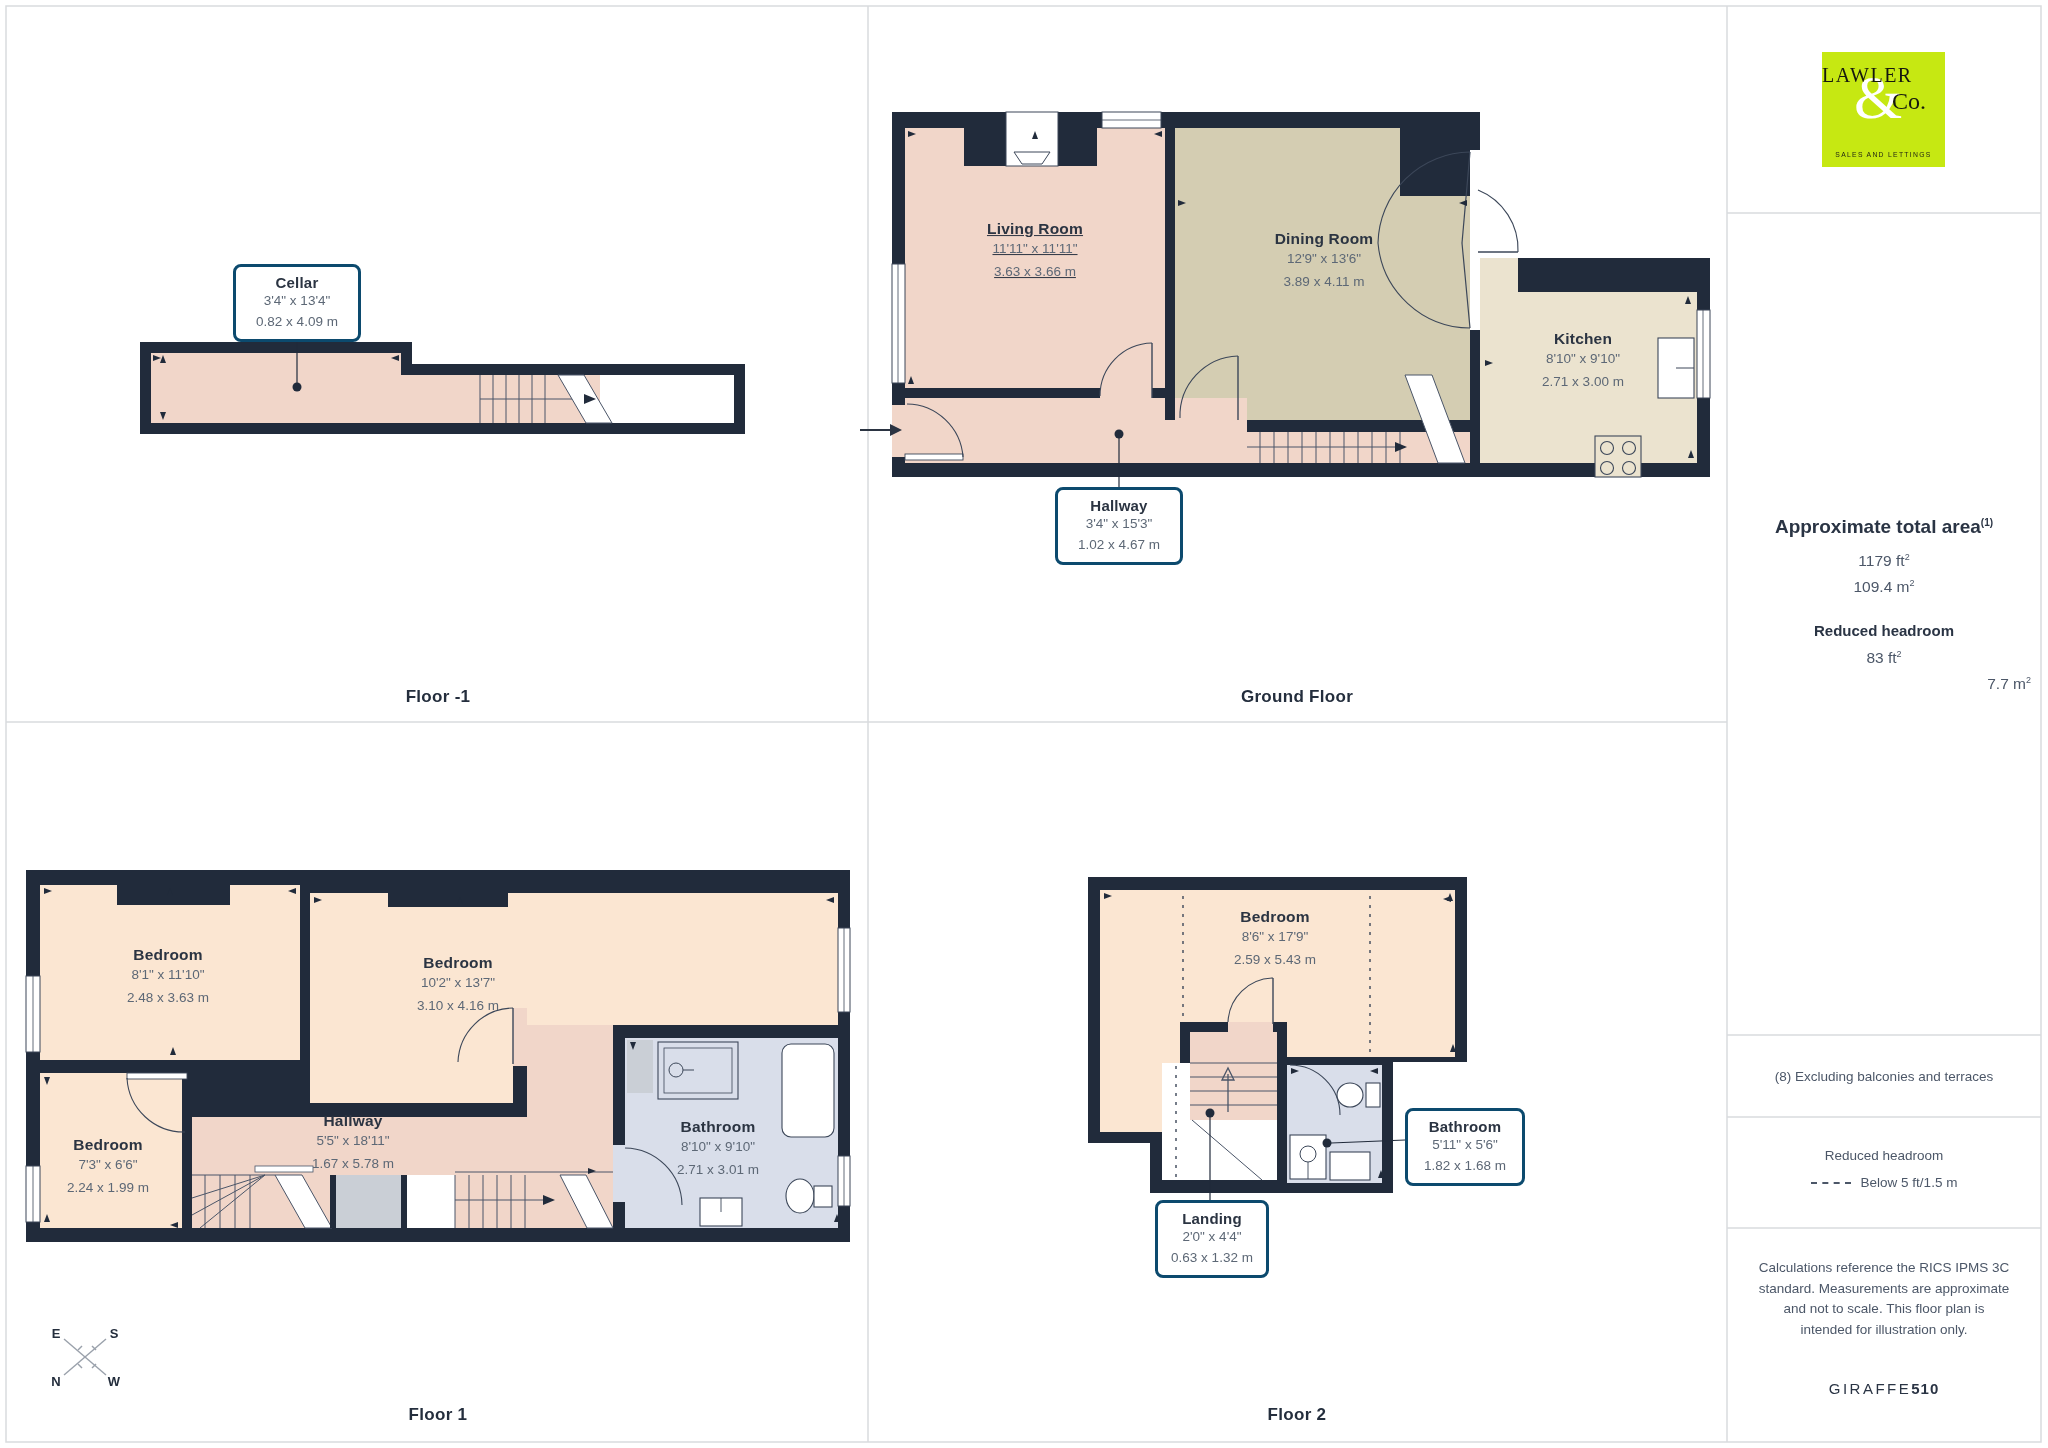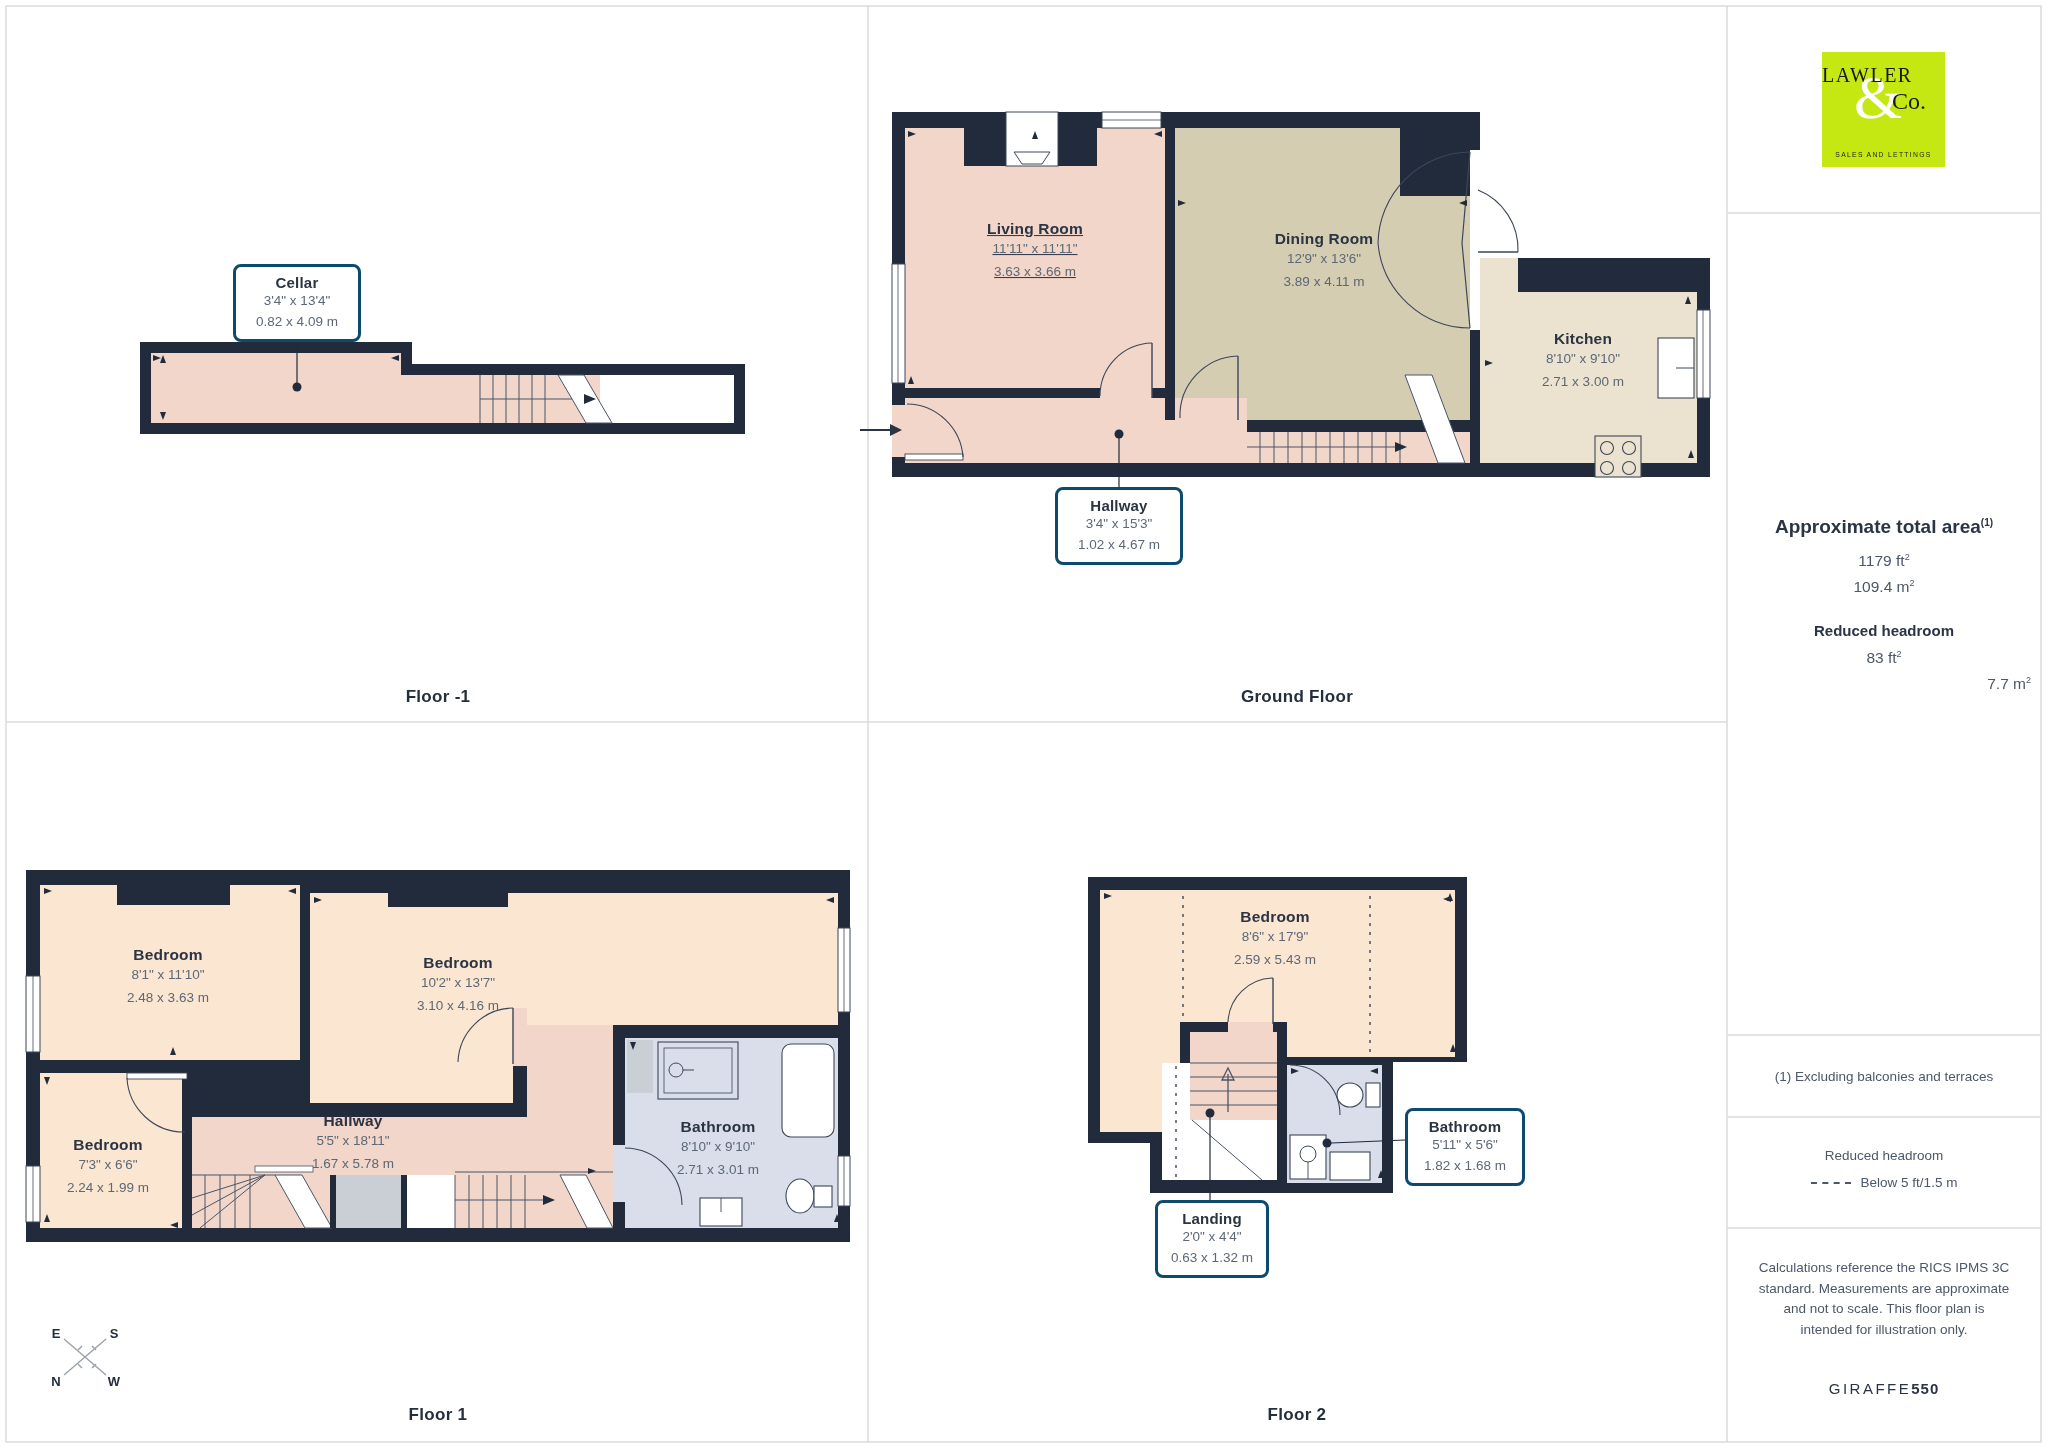--- a/index.html
+++ b/index.html
@@ -448,29 +448,29 @@
 
   <div class="sb" style="left:1737px;top:516px;width:294px;">
     <div class="sb-head"><span>Approximate total area</span><sup>(1)</sup></div>
     <div class="sb-val" style="margin-top:14px;"><span>1179 ft</span><sup>2</sup></div>
     <div class="sb-val" style="margin-top:8px;"><span>109.4 m</span><sup>2</sup></div>
     <div class="sb-sub" style="margin-top:26px;">Reduced headroom</div>
     <div class="sb-val" style="margin-top:10px;"><span>83 ft</span><sup>2</sup></div>
     <div class="sb-val" style="margin-top:8px;text-align:right;"><span>7.7 m</span><sup>2</sup></div>
   </div>
 
-  <div class="sb sb-note" style="left:1737px;top:1069px;width:294px;">(1) Excluding balconies and terraces</div>
+  <div class="sb sb-note" style="left:1737px;top:1069px;width:294px;">(8) Excluding balconies and terraces</div>
 
   <div class="sb" style="left:1737px;top:1148px;width:294px;">
     <div class="sb-note">Reduced headroom</div>
     <div class="legend-row" style="margin-top:12px;">
       <span class="dash-sample"></span>
       <span>Below 5 ft/1.5 m</span>
     </div>
   </div>
 
   <div class="sb sb-par" style="left:1758px;top:1258px;width:252px;">Calculations reference the RICS IPMS 3C standard. Measurements are approximate and not to scale. This floor plan is intended for illustration only.</div>
 
   <div class="sb brand" style="left:1737px;top:1380px;width:294px;">
-    <span>GIRAFFE</span><b>550</b>
+    <span>GIRAFFE</span><b>510</b>
   </div>
 
 </div>
 
 </body></html>

